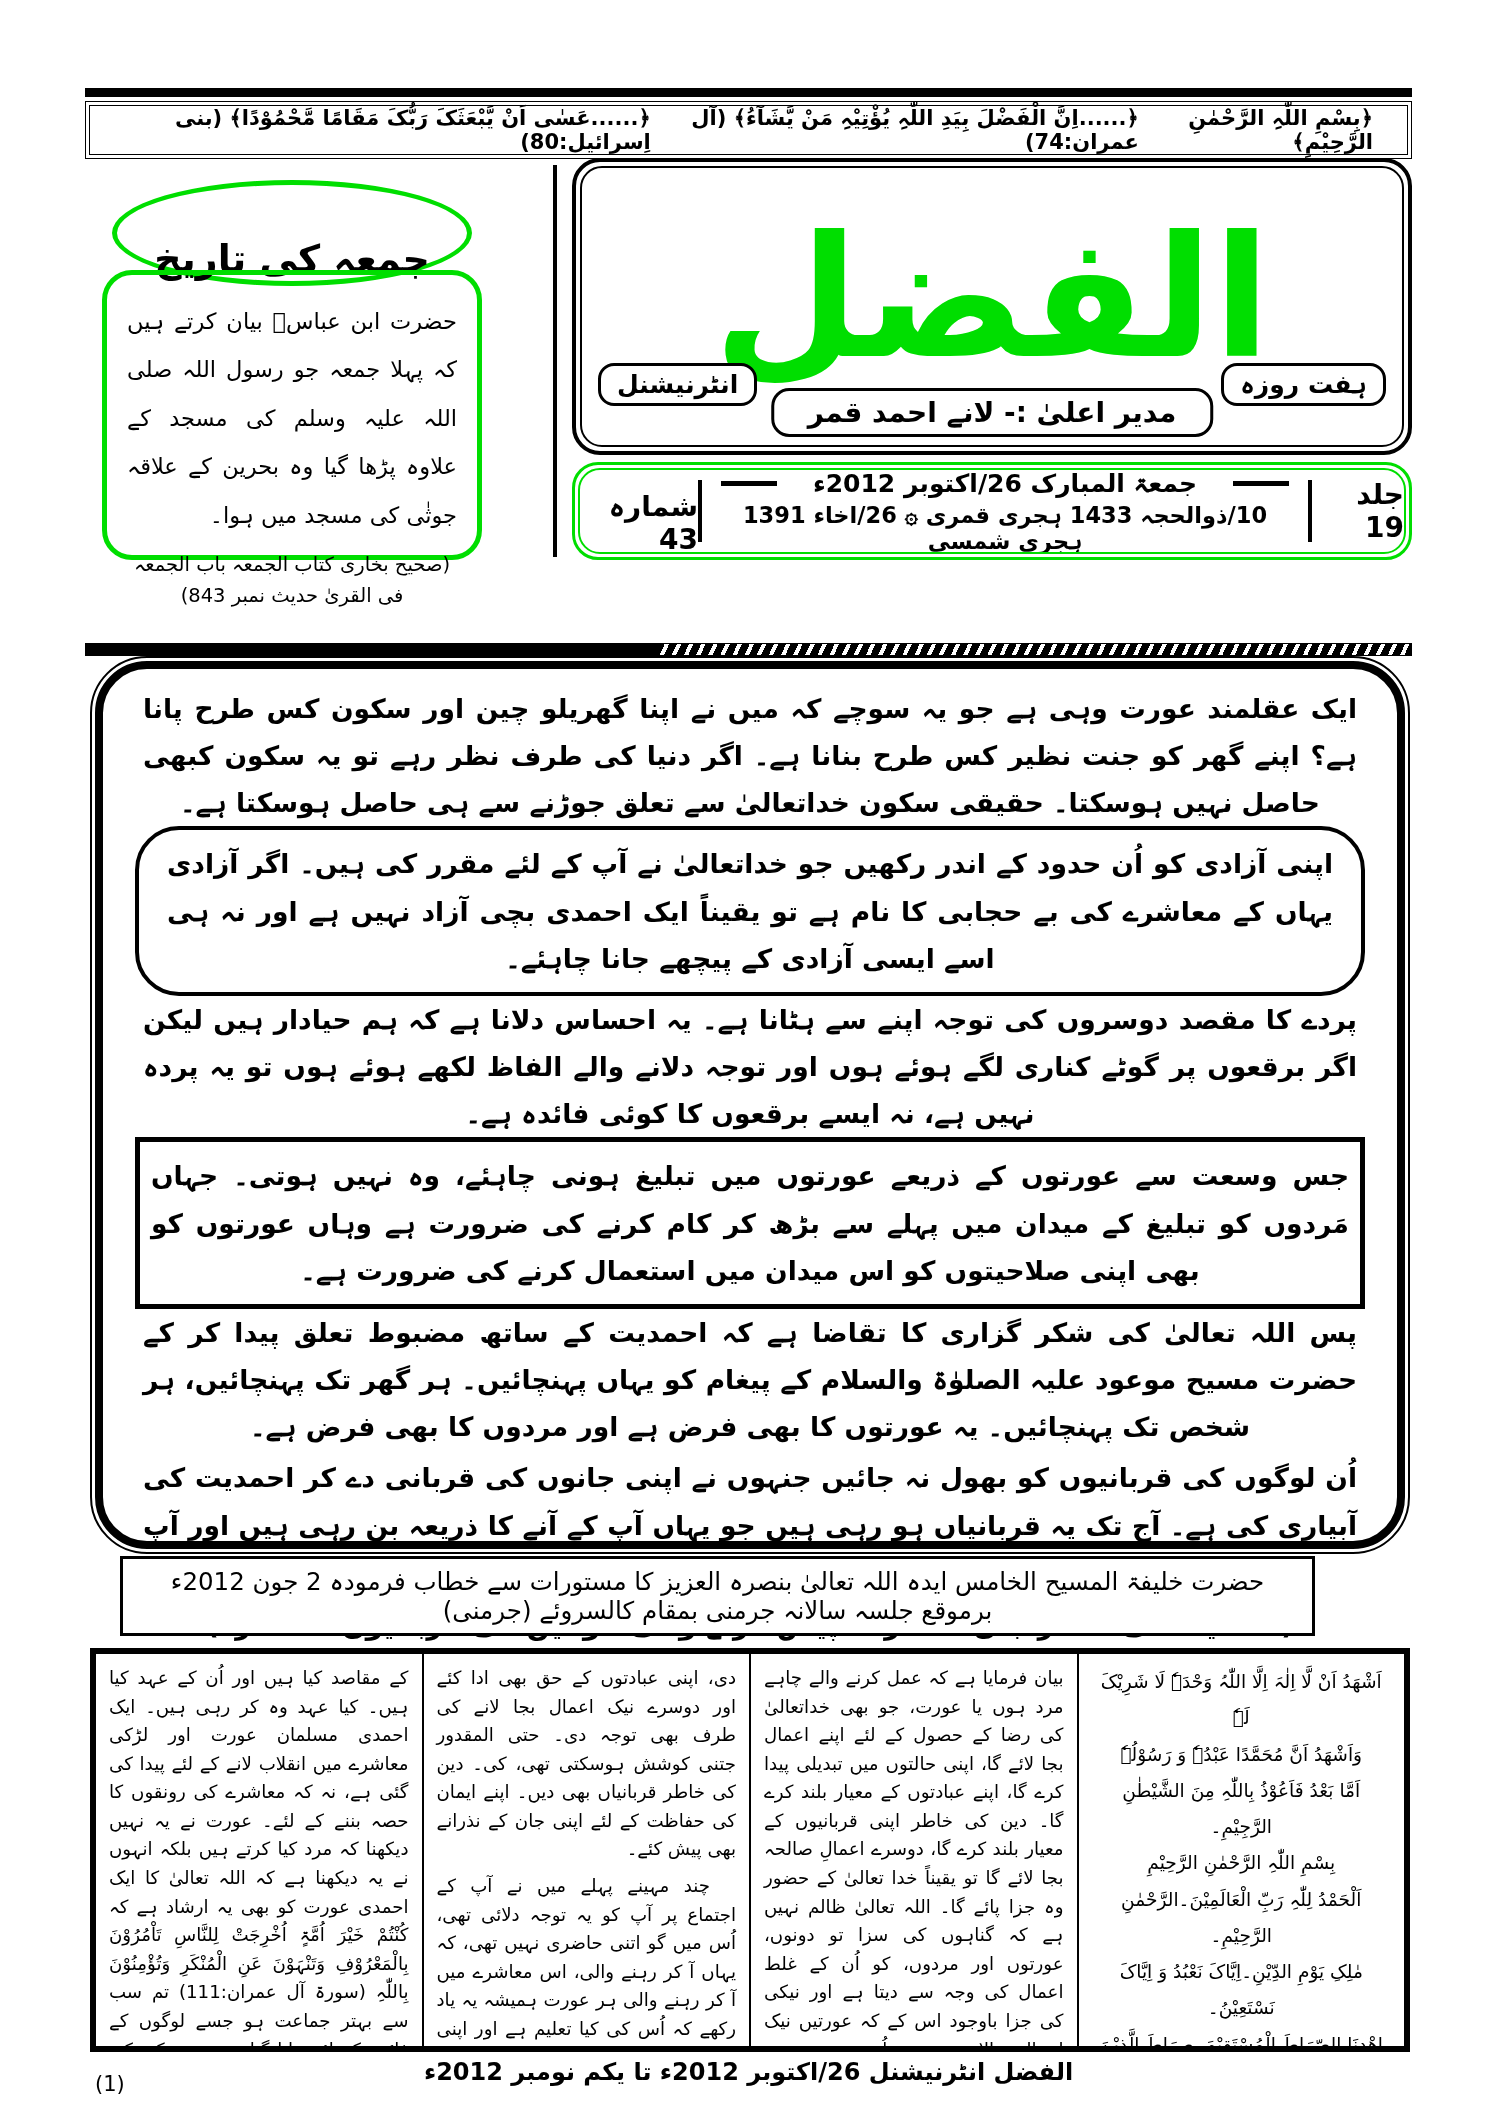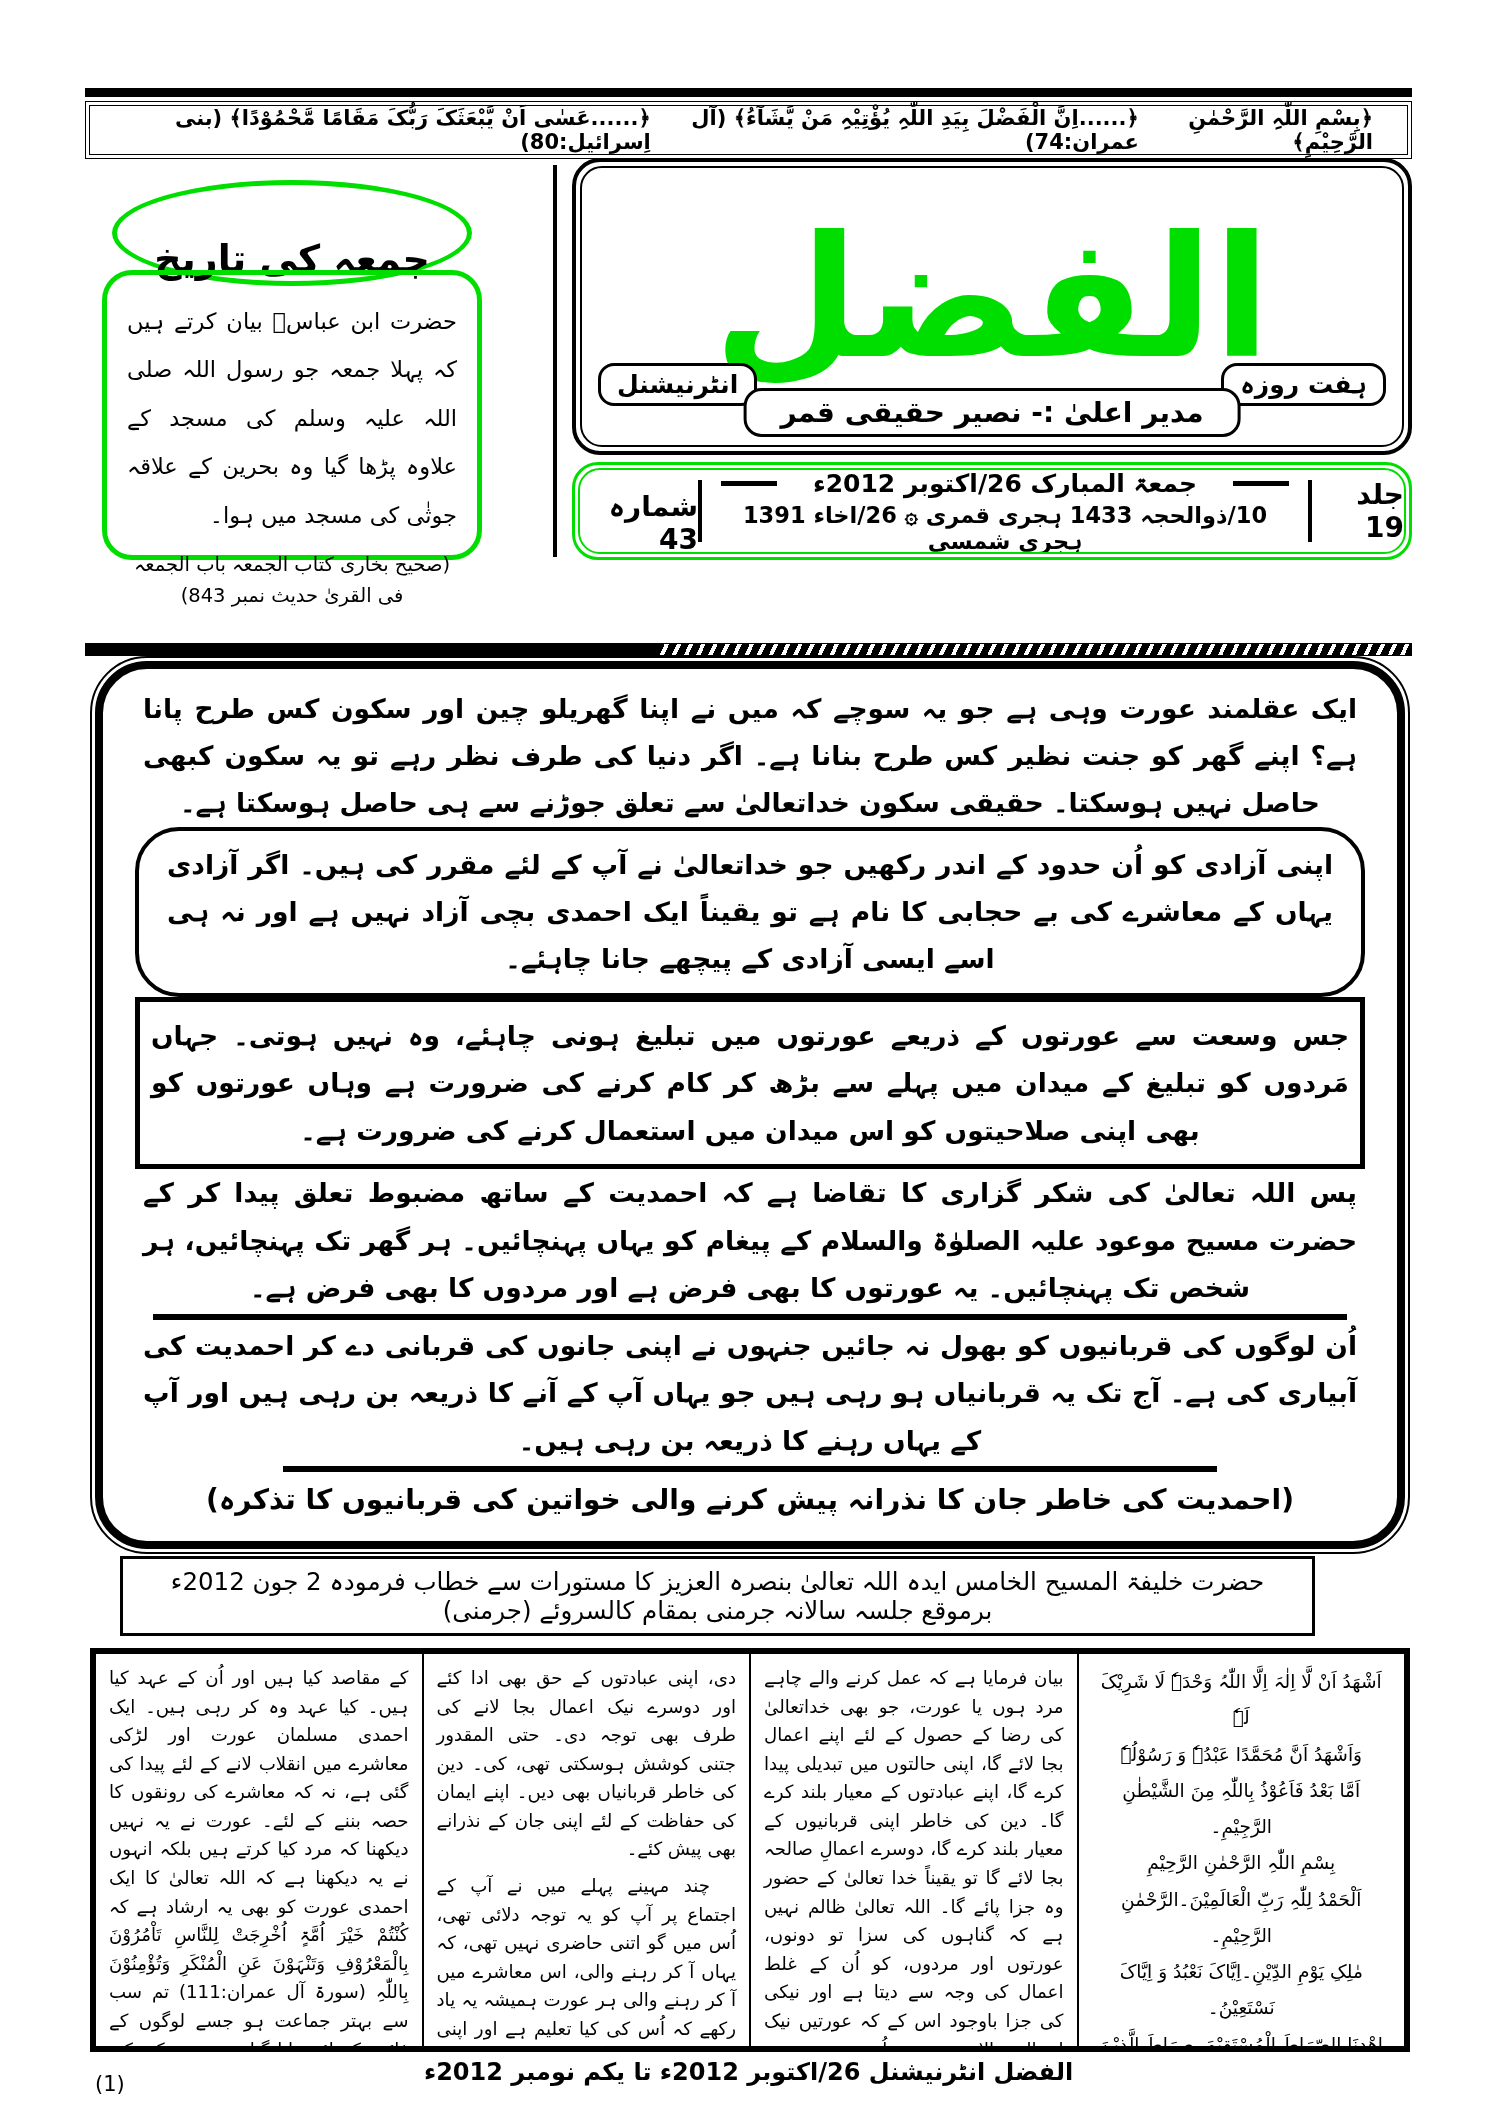--- a/index.html
+++ b/index.html
@@ -120,21 +120,21 @@
     <div class="ref">(صحیح بخاری کتاب الجمعہ باب الجمعہ فی القریٰ حدیث نمبر 843)</div>
   </div>
 
   <div class="v-divider"></div>
 
   <div class="masthead">
     <div class="inner">
       <div class="m-title">الفضل</div>
       <div class="badge weekly">ہفت روزہ</div>
       <div class="badge intl">انٹرنیشنل</div>
-      <div class="editor-box">مدیر اعلیٰ :- نصیر حقیقی قمر</div>
+      <div class="editor-box">مدیر اعلیٰ :- لانے احمد قمر</div>
     </div>
   </div>
 
   <div class="date-bar">
     <div class="inner">
       <div class="db-cell db-vol">جلد 19</div>
       <div class="db-sep"></div>
       <div class="db-center">
         <div class="db-line1">
           <span>جمعۃ المبارک 26/اکتوبر 2012ء</span>
@@ -147,20 +147,21 @@
   </div>
 
   <div class="sep-band">
     <div class="solid"></div>
     <div class="stripes"></div>
   </div>
 
   <div class="main-quotes">
     <div class="mq-p">ایک عقلمند عورت وہی ہے جو یہ سوچے کہ میں نے اپنا گھریلو چین اور سکون کس طرح پانا ہے؟ اپنے گھر کو جنت نظیر کس طرح بنانا ہے۔ اگر دنیا کی طرف نظر رہے تو یہ سکون کبھی حاصل نہیں ہوسکتا۔ حقیقی سکون خداتعالیٰ سے تعلق جوڑنے سے ہی حاصل ہوسکتا ہے۔</div>
     <div class="mq-box-round">اپنی آزادی کو اُن حدود کے اندر رکھیں جو خداتعالیٰ نے آپ کے لئے مقرر کی ہیں۔ اگر آزادی یہاں کے معاشرے کی بے حجابی کا نام ہے تو یقیناً ایک احمدی بچی آزاد نہیں ہے اور نہ ہی اسے ایسی آزادی کے پیچھے جانا چاہئے۔</div>
+    <div class="mq-p">پردے کا مقصد دوسروں کی توجہ اپنے سے ہٹانا ہے۔ یہ احساس دلانا ہے کہ ہم حیادار ہیں لیکن اگر برقعوں پر گوٹے کناری لگے ہوئے ہوں اور توجہ دلانے والے الفاظ لکھے ہوئے ہوں تو یہ پردہ نہیں ہے، نہ ایسے برقعوں کا کوئی فائدہ ہے۔</div>
     <div class="mq-box-square">جس وسعت سے عورتوں کے ذریعے عورتوں میں تبلیغ ہونی چاہئے، وہ نہیں ہوتی۔ جہاں مَردوں کو تبلیغ کے میدان میں پہلے سے بڑھ کر کام کرنے کی ضرورت ہے وہاں عورتوں کو بھی اپنی صلاحیتوں کو اس میدان میں استعمال کرنے کی ضرورت ہے۔</div>
     <div class="mq-p">پس اللہ تعالیٰ کی شکر گزاری کا تقاضا ہے کہ احمدیت کے ساتھ مضبوط تعلق پیدا کر کے حضرت مسیح موعود علیہ الصلوٰۃ والسلام کے پیغام کو یہاں پہنچائیں۔ ہر گھر تک پہنچائیں، ہر شخص تک پہنچائیں۔ یہ عورتوں کا بھی فرض ہے اور مردوں کا بھی فرض ہے۔</div>
     <div class="rule-full"></div>
     <div class="mq-p">اُن لوگوں کی قربانیوں کو بھول نہ جائیں جنہوں نے اپنی جانوں کی قربانی دے کر احمدیت کی آبیاری کی ہے۔ آج تک یہ قربانیاں ہو رہی ہیں جو یہاں آپ کے آنے کا ذریعہ بن رہی ہیں اور آپ کے یہاں رہنے کا ذریعہ بن رہی ہیں۔</div>
     <div class="rule-short"></div>
     <div class="mq-closing">(احمدیت کی خاطر جان کا نذرانہ پیش کرنے والی خواتین کی قربانیوں کا تذکرہ)</div>
   </div>
 
   <div class="caption-box">
     <span>حضرت خلیفۃ المسیح الخامس ایدہ اللہ تعالیٰ بنصرہ العزیز کا مستورات سے خطاب فرمودہ 2 جون 2012ء برموقع جلسہ سالانہ جرمنی بمقام کالسروئے (جرمنی)</span>

